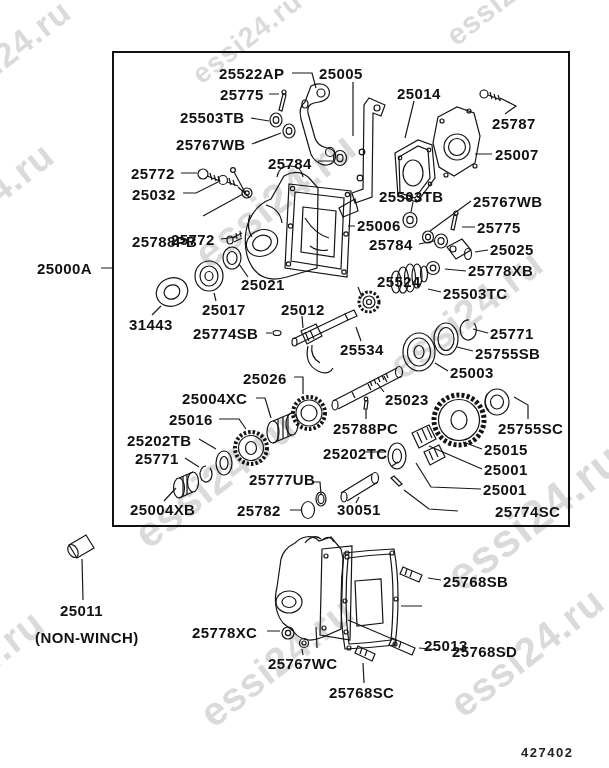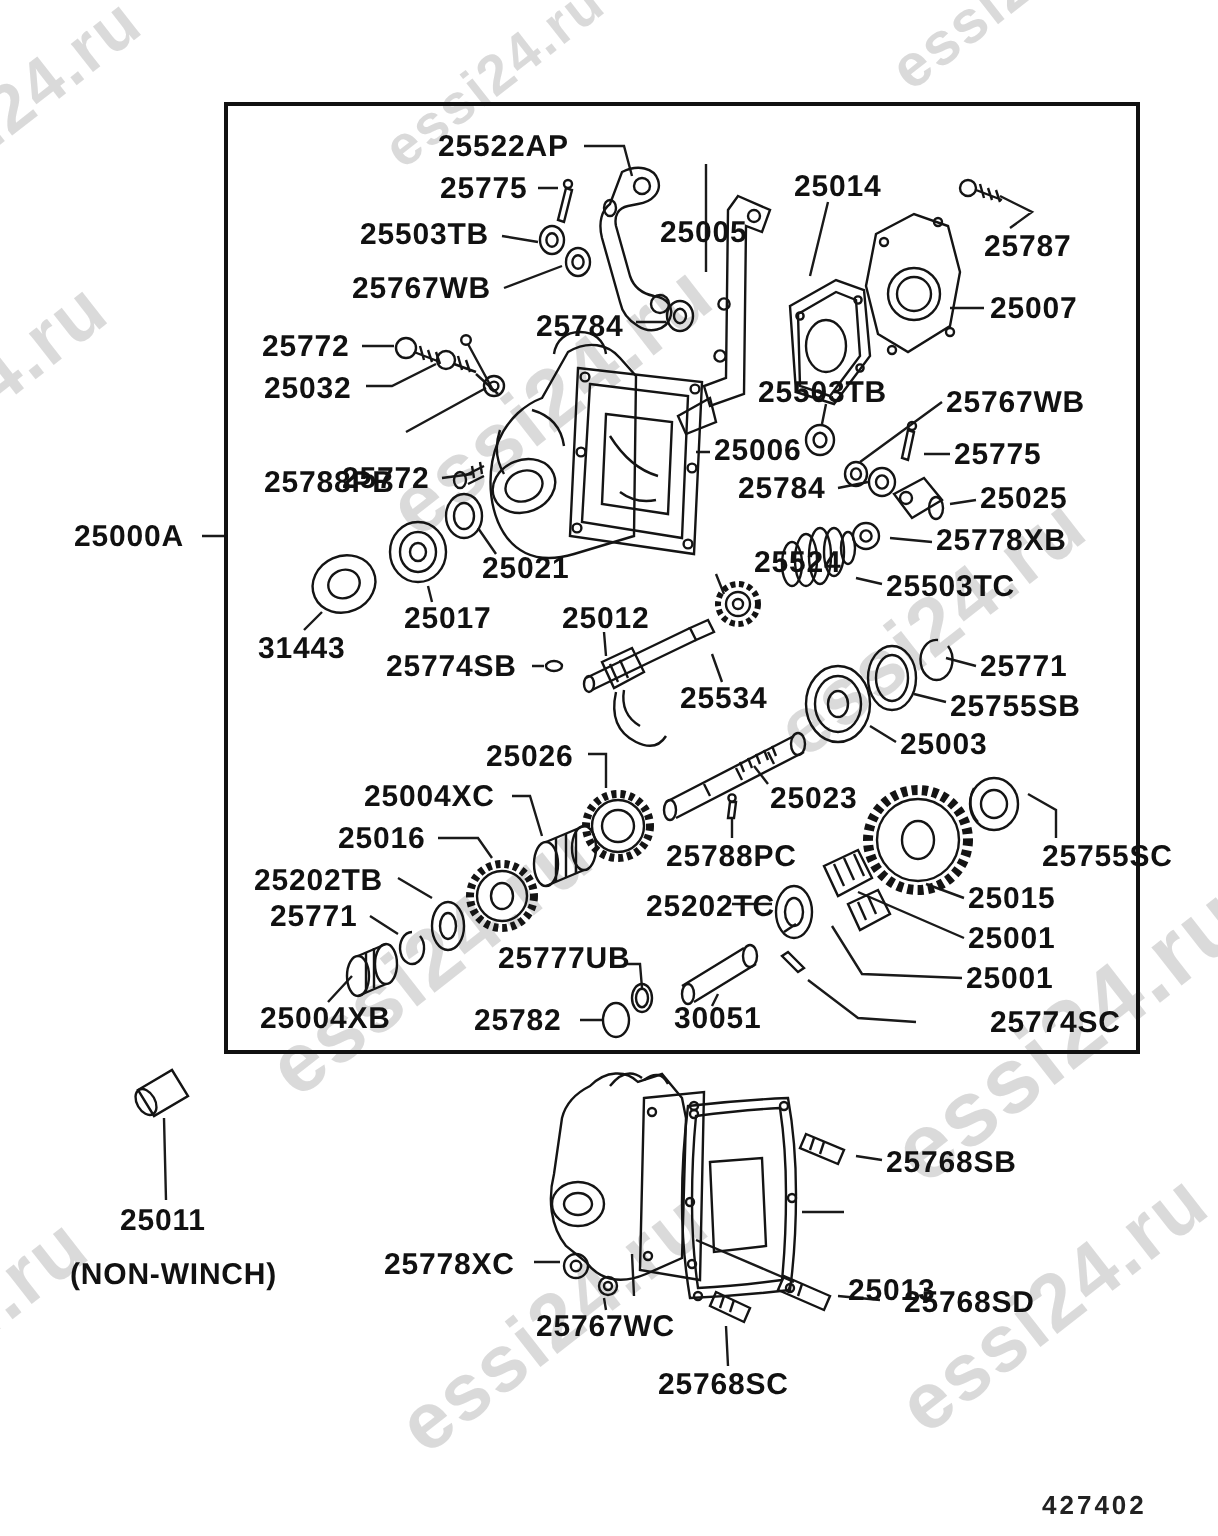--- a/index.html
+++ b/index.html
@@ -268,21 +268,21 @@
 
       <g>
         <path d="M69,545 l17,-10 8,13 -17,10 z"></path>
         <ellipse cx="73" cy="551" rx="4.5" ry="7" transform="rotate(-30 73 551)"></ellipse>
       </g>
     </g>
   </svg>
 
   <div id="callout-layer">
       <div class="callout" style="left: 219px; top: 66px;">25522AP</div>
-      <div class="callout" style="left: 330px; top: 66px; margin-top: 43px;">25005</div>
+      <div class="callout" style="left: 319px; top: 66px;">25005</div>
       <div class="callout" style="left: 220px; top: 87px;">25775</div>
       <div class="callout" style="left: 180px; top: 110px;">25503TB</div>
       <div class="callout" style="left: 176px; top: 137px;">25767WB</div>
       <div class="callout" style="left: 268px; top: 156px;">25784</div>
       <div class="callout" style="left: 131px; top: 166px;">25772</div>
       <div class="callout" style="left: 132px; top: 187px;">25032</div>
       <div class="callout" style="left: 132px; top: 210px; margin-top: 24px;">25788PB</div>
       <div class="callout" style="left: 171px; top: 232px;">25772</div>
       <div class="callout" style="left: 397px; top: 86px;">25014</div>
       <div class="callout" style="left: 492px; top: 116px;">25787</div>
@@ -305,21 +305,21 @@
       <div class="callout" style="left: 475px; top: 346px;">25755SB</div>
       <div class="callout" style="left: 450px; top: 365px;">25003</div>
       <div class="callout" style="left: 340px; top: 342px;">25534</div>
       <div class="callout" style="left: 243px; top: 371px;">25026</div>
       <div class="callout" style="left: 182px; top: 391px;">25004XC</div>
       <div class="callout" style="left: 169px; top: 412px;">25016</div>
       <div class="callout" style="left: 127px; top: 433px;">25202TB</div>
       <div class="callout" style="left: 135px; top: 451px;">25771</div>
       <div class="callout" style="left: 385px; top: 392px;">25023</div>
       <div class="callout" style="left: 333px; top: 421px;">25788PC</div>
-      <div class="callout" style="left: 521px; top: 421px;">25755SC</div>
+      <div class="callout" style="left: 498px; top: 421px;">25755SC</div>
       <div class="callout" style="left: 484px; top: 442px;">25015</div>
       <div class="callout" style="left: 484px; top: 462px;">25001</div>
       <div class="callout" style="left: 483px; top: 482px;">25001</div>
       <div class="callout" style="left: 295px; top: 446px; margin-left: 28px;">25202TC</div>
       <div class="callout" style="left: 237px; top: 472px; margin-left: 12px;">25777UB</div>
       <div class="callout" style="left: 130px; top: 502px;">25004XB</div>
       <div class="callout" style="left: 237px; top: 503px;">25782</div>
       <div class="callout" style="left: 337px; top: 502px;">30051</div>
       <div class="callout" style="left: 460px; top: 504px; margin-left: 35px;">25774SC</div>
       <div class="callout" style="left: 37px; top: 261px;">25000A</div>

